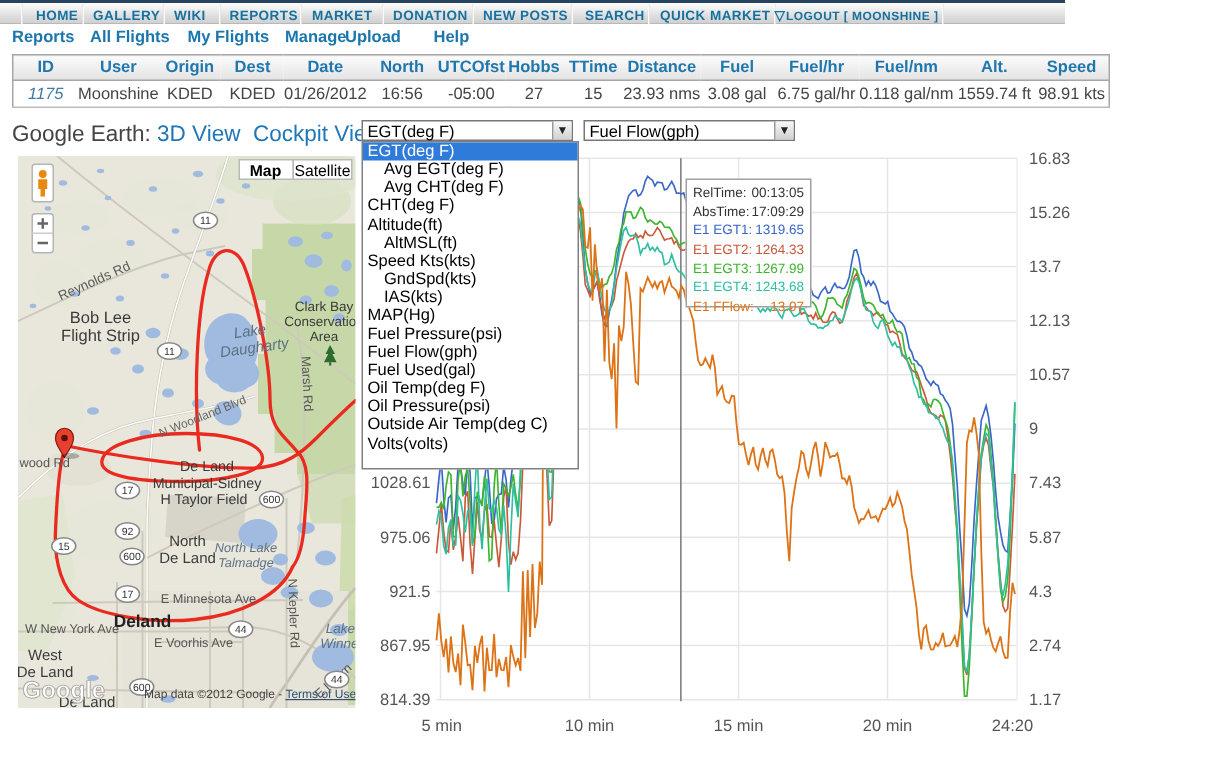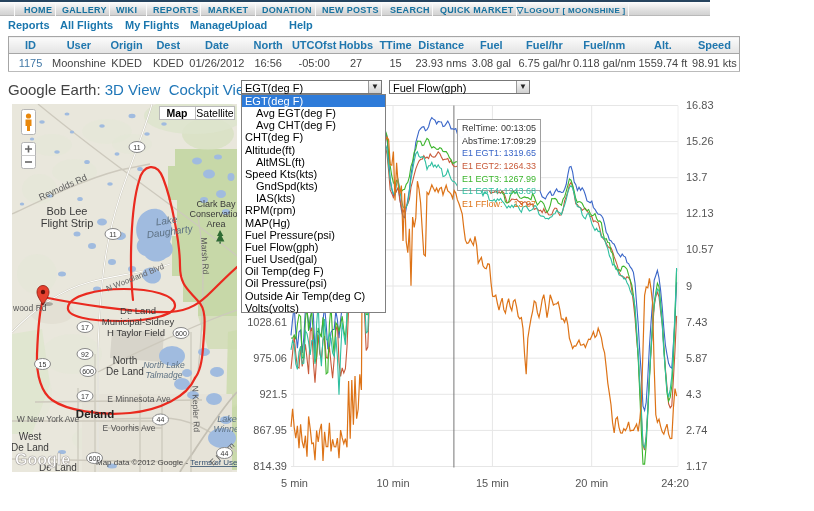--- a/index.html
+++ b/index.html
@@ -5,33 +5,33 @@
 .topnav { position:absolute; left:0; top:0; width:710px; height:16px; background:linear-gradient(#fefefe,#dcdcdc 70%,#d2d2d2); border-top:2px solid #26445f; border-bottom:1px solid #b9b9b9; }
 .navsep { position:absolute; top:1px; width:1px; height:13px; background:#c0c0c0; border-right:1px solid #fafafa; }
 .navitem { position:absolute; top:2.5px; font-size:9px; font-weight:bold; color:#16719f; letter-spacing:0.3px; }
 .menurow { position:absolute; left:0; top:19px; width:814px; height:15px; }
 .mitem { position:absolute; font-size:11px; font-weight:bold; color:#1a76ad; }
 .ftable { position:absolute; left:8px; top:36px; border-collapse:collapse; table-layout:fixed; }
 .ftable th { background:linear-gradient(#fbfbfb,#e3e3e3); color:#2077ae; font-size:11px; font-weight:bold; height:17px; border-top:1px solid #a6a6a6; border-bottom:1px solid #a6a6a6; text-align:center; padding:0; }
 .ftable td { font-size:11px; color:#444; height:18px; text-align:center; border-bottom:1px solid #bbb; padding:0; white-space:nowrap; }
 .ftable tr th:first-child { border-left:1px solid #a6a6a6; }
 .ftable tr th:last-child { border-right:1px solid #a6a6a6; }
-.ftable tr td:first-child { border-left:1px solid #a6a6a6; }
+.ftable tr td:first-child { border-left:1px solid #a6a6a6;font-style:italic; }
 .ftable tr td:last-child { border-right:1px solid #a6a6a6;margin-top:11px; }
 td.link { color:#4379a7; }
 .gerow { position:absolute; left:8px; top:81px; font-size:15px; color:#333; }
 a.blue { color:#2077b8; }
 .sel { position:absolute; top:80px; width:141px; height:14px; background:#fff; border:1px solid #777; }
 .seltxt { position:absolute; left:3px; top:0.5px; font-size:11px; color:#000; }
 .selbtn { position:absolute; right:0; top:0; width:13px; height:12px; background:linear-gradient(#f8f8f8,#d0d0d0); border-left:1px solid #999; color:#222; font-size:8px; text-align:center; line-height:12px; }
 .listbox { position:absolute; left:241px; top:94px; width:145px; height:219px; background:#fff; border:1px solid #808080; z-index:30; }
 .opt { height:12.17px; font-size:11px; line-height:12px; color:#000; padding-left:3px; white-space:nowrap; }
 .opt.ind { padding-left:14px; }
 .opt.osel { background:#2e7bd9; color:#fff; }
-.tooltip { position:absolute; left:457px; top:119px; width:84px; height:72px; background:rgba(255,255,255,0.97); border:1px solid #a0a0a0; z-index:20; padding:3px 4px 0 4px; }
+.tooltip { position:absolute; left:457px; top:119px; width:84px; height:86px; background:rgba(255,255,255,0.97); border:1px solid #a0a0a0; z-index:20; padding:3px 4px 0 4px; }
 .ttr { font-size:9px; height:12.7px; display:flex; justify-content:space-between; white-space:nowrap; }
 .ttv { float:right; }
 #map { position:absolute; left:12px; top:104px; }
 </style></head>
 <body>
 <svg id="chart" width="814" height="511" viewBox="0 0 814 511" style="position:absolute;left:0;top:0" font-family="Liberation Sans, sans-serif">
 <line x1="291" y1="105.5" x2="678" y2="105.5" stroke="#e6e6e6" stroke-width="1"></line>
     <line x1="291" y1="141.6" x2="678" y2="141.6" stroke="#e6e6e6" stroke-width="1"></line>
     <line x1="291" y1="177.7" x2="678" y2="177.7" stroke="#e6e6e6" stroke-width="1"></line>
     <line x1="291" y1="213.8" x2="678" y2="213.8" stroke="#e6e6e6" stroke-width="1"></line>
@@ -317,21 +317,20 @@
 <div class="listbox">
     <div class="opt osel">EGT(deg F)</div>
     <div class="opt ind">Avg EGT(deg F)</div>
     <div class="opt ind">Avg CHT(deg F)</div>
     <div class="opt">CHT(deg F)</div>
     <div class="opt">Altitude(ft)</div>
     <div class="opt ind">AltMSL(ft)</div>
     <div class="opt">Speed Kts(kts)</div>
     <div class="opt ind">GndSpd(kts)</div>
     <div class="opt ind">IAS(kts)</div>
-    <div class="opt">RPM(rpm)</div>
     <div class="opt">MAP(Hg)</div>
     <div class="opt">Fuel Pressure(psi)</div>
     <div class="opt">Fuel Flow(gph)</div>
     <div class="opt">Fuel Used(gal)</div>
     <div class="opt">Oil Temp(deg F)</div>
     <div class="opt">Oil Pressure(psi)</div>
     <div class="opt">Outside Air Temp(deg C)</div>
     <div class="opt">Volts(volts)</div>
   </div>
 <div class="tooltip">

